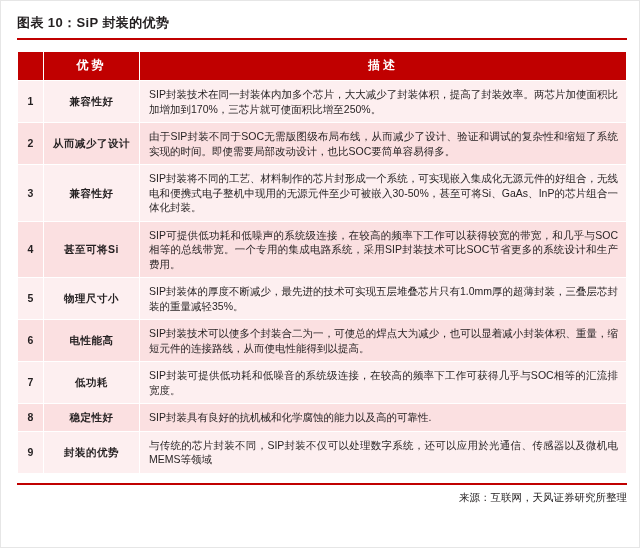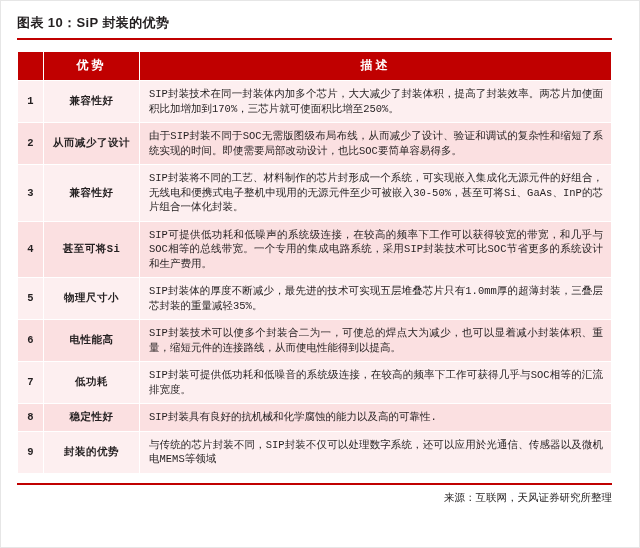--- a/index.html
+++ b/index.html
@@ -7,40 +7,39 @@
     width:640px;height:548px;
     background:#ffffff;
     font-family:"Liberation Sans","DejaVu Sans",sans-serif;
     color:#231f20;
     -webkit-font-smoothing:antialiased;
   }
   .page{
     position:relative;
     width:640px;height:548px;
     box-sizing:border-box;
-    padding:14px 27px 8px 16px;
+    padding:14px 12px 8px 16px;
     border:1px solid #e6e6e6;
   }
   
   .title-wrap{
     display:flex;align-items:flex-start;
     padding-bottom:7px;
     border-bottom:2px solid #c00000;
     margin-bottom:11px;
   }
   .title-text{
     font-size:13px;font-weight:bold;color:#231f20;
     letter-spacing:.4px;line-height:16px;
   }
   
   table.sip{
     width:100%;
     border-collapse:collapse;
     table-layout:fixed;
-    font-family:Liberation Mono, monospace;
   }
   table.sip th{
     background:#c00000;
     color:#ffffff;
     font-size:12px;
     font-weight:bold;
     padding:5px 0 6px 0;
     border:1px solid #ffffff;
     letter-spacing:3px;
   }

